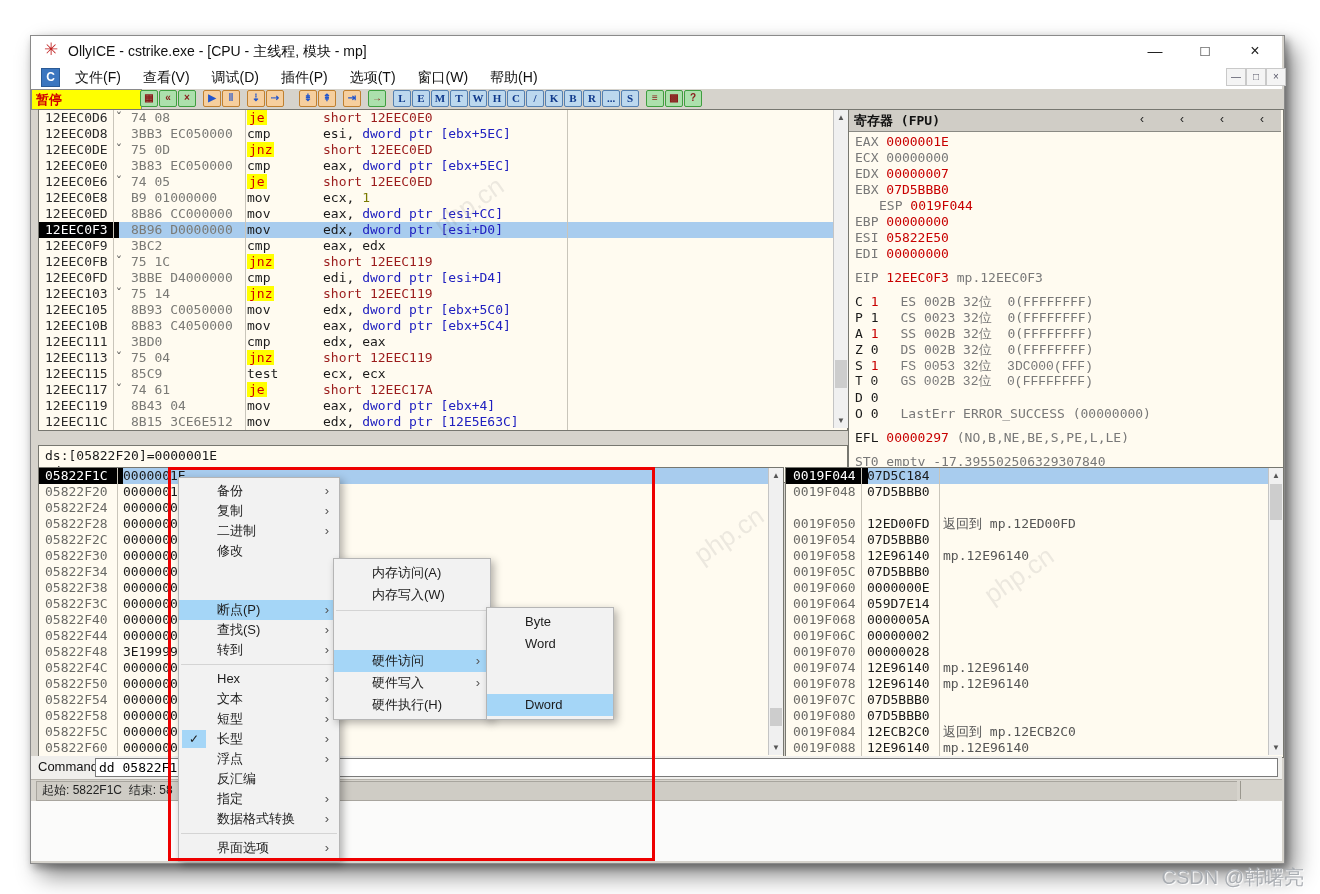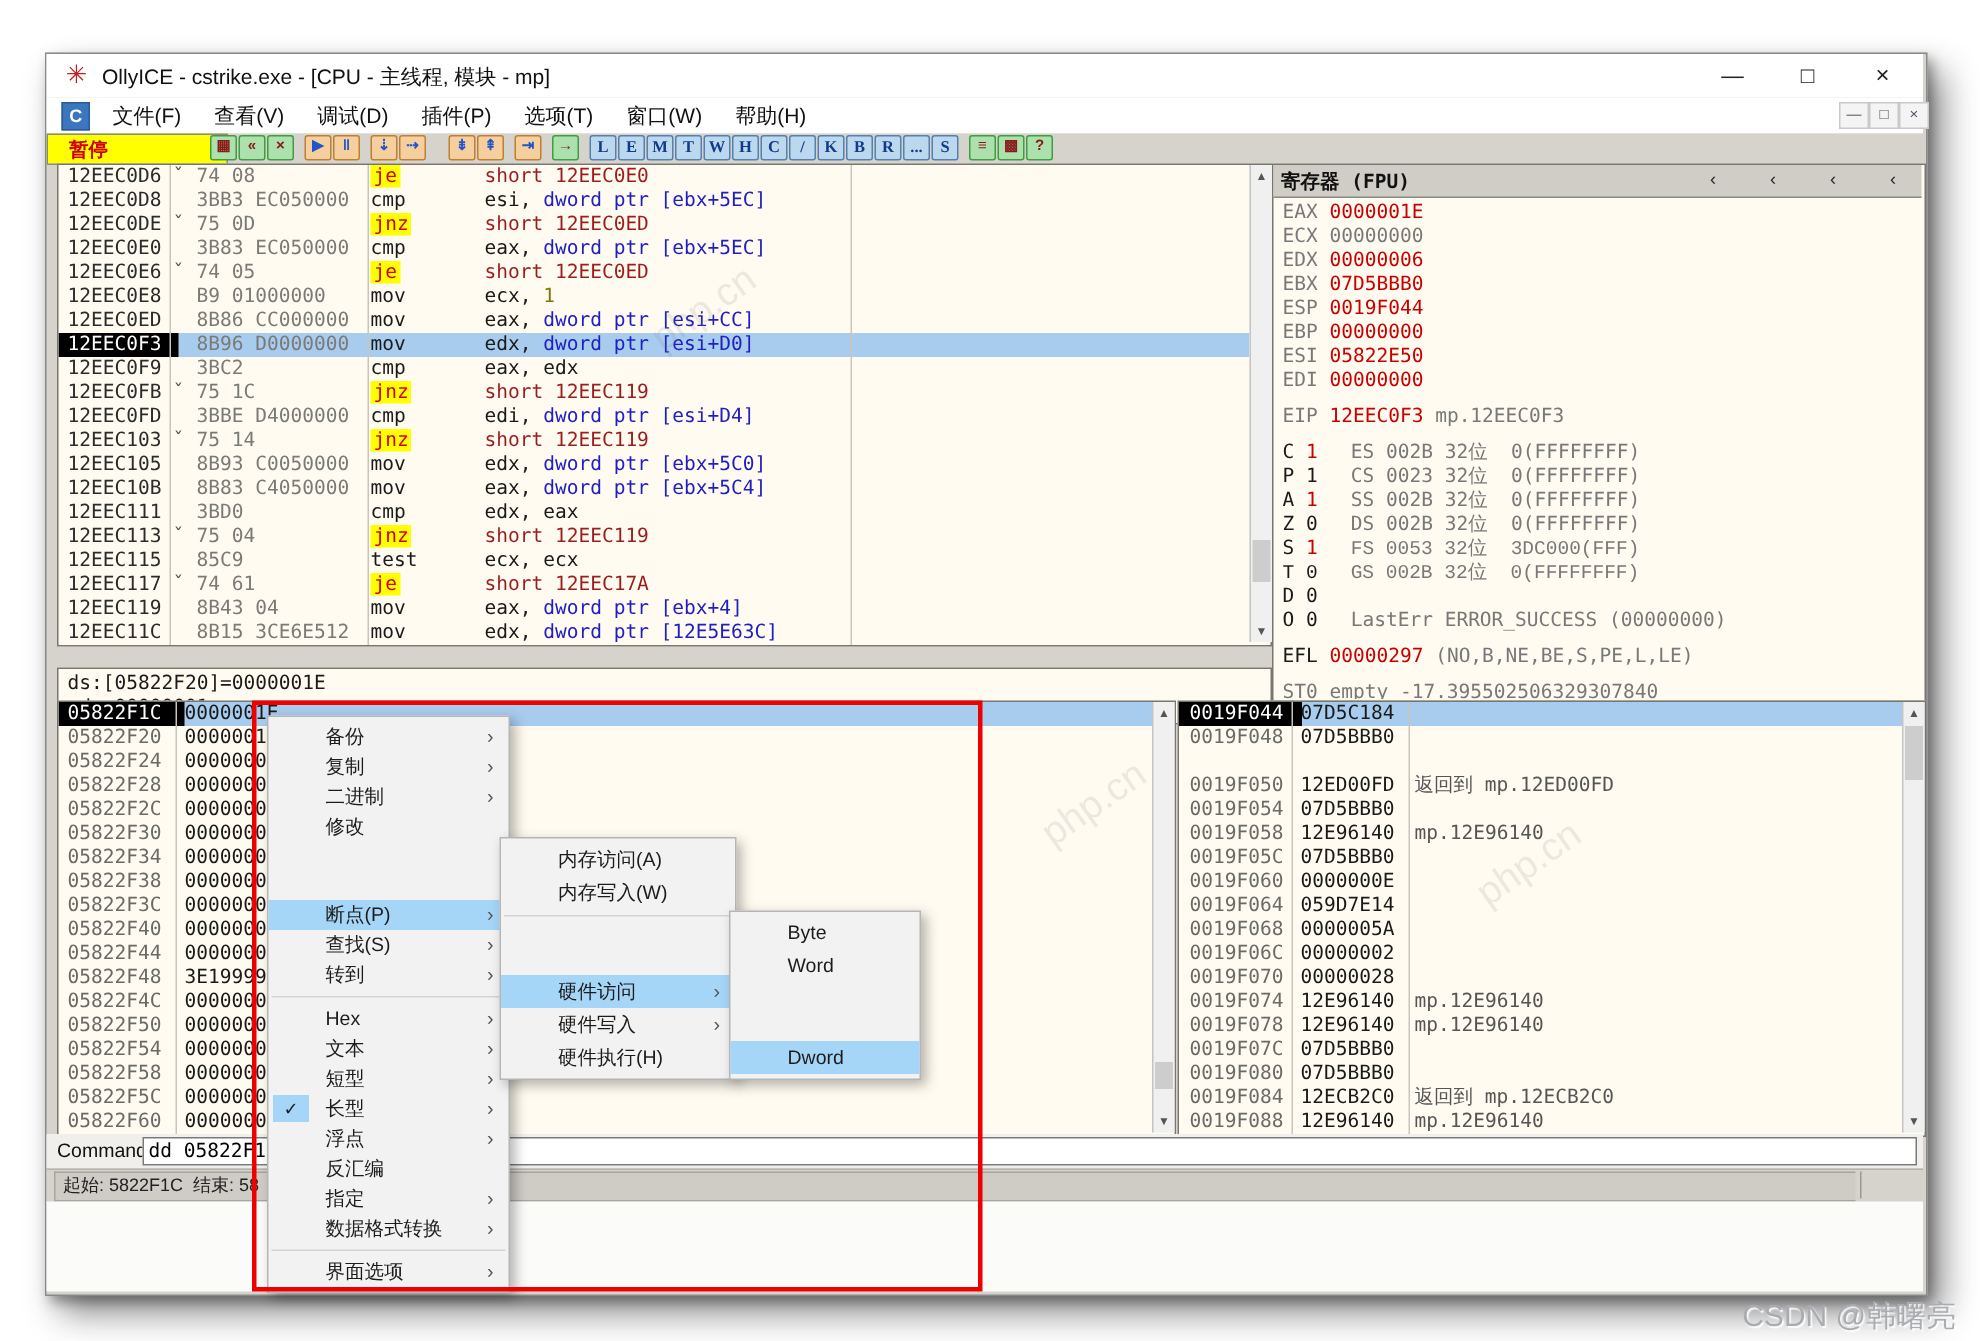--- a/index.html
+++ b/index.html
@@ -20,21 +20,21 @@
   #c-icon{left:41px;top:68px;width:17px;height:17px;background:#3b76bf;color:#fff;font-size:12px;font-weight:bold;
           text-align:center;line-height:17px;border:1px solid #2a5a95;}
   #menubar-items{left:64px;top:65px;height:24px;display:flex;}
   .menu-item{padding:0 11px;font-size:14px;line-height:24px;color:#111;}
   .mdi-btn{top:68px;width:18px;height:16px;background:#f4f4f4;border:1px solid #c9c9c9;color:#556;
            font-size:10px;line-height:15px;text-align:center;}
   #mdi-min{left:1226px;} #mdi-restore{left:1246px;} #mdi-close{left:1266px;}
   
   #toolbar{left:31px;top:89px;width:1251px;height:20px;background:#d6d3cc;border-bottom:1px solid #a9a69e;}
   #pause-box{left:31px;top:89px;width:105px;height:19px;background:#ffff00;border:1px solid #8a8a8a;
-             color:#d00000;font-weight:bold;font-size:13px;line-height:19px;padding-left:14px;}
+             color:#d00000;font-weight:bold;font-size:13px;line-height:19px;padding-left:4px;}
   #toolbar-icons{left:140px;top:90px;height:17px;display:flex;align-items:center;}
   .tbtn{width:16px;height:15px;margin-right:1px;text-align:center;font-size:10px;line-height:14px;font-weight:bold;
         border:1px solid;border-radius:2px;}
   .tbtn.green{background:#ace0ac;border-color:#3f9e3f;color:#8a1a1a;}
   .tbtn.peach{background:#f6cf9e;border-color:#c08030;color:#2255cc;}
   .tbtn.blue {background:#bcd8ee;border-color:#5580b0;color:#103a8c;font-family:"Liberation Serif",serif;font-size:11px;}
   .tb-gap{width:6px;} .tb-gap2{width:14px;}
   
   .pane{background:#fffbf0;border:1px solid #777770;}
   #disasm{left:38px;top:109px;width:808px;height:320px;}
@@ -319,23 +319,23 @@
 <div class="abs pane" id="registers">
   <div class="abs" id="reg-header"></div>
   <div class="abs mono" id="reg-title">寄存器 (FPU)</div>
   <div class="abs chev" style="left:280px;">‹</div>
   <div class="abs chev" style="left:320px;">‹</div>
   <div class="abs chev" style="left:360px;">‹</div>
   <div class="abs chev" style="left:400px;">‹</div>
   <div class="abs mono" id="reg-body">
       <div class="rline" style="top: 2px;"><span class="c-g">EAX </span><span class="c-r">0000001E</span></div>
       <div class="rline" style="top: 18px;"><span class="c-g">ECX </span><span class="c-g">00000000</span></div>
-      <div class="rline" style="top: 34px;"><span class="c-g">EDX </span><span class="c-r">00000006</span></div>
+      <div class="rline" style="top: 34px;"><span class="c-g">EDX </span><span class="c-r">00000007</span></div>
       <div class="rline" style="top: 50px;"><span class="c-g">EBX </span><span class="c-r">07D5BBB0</span></div>
-      <div class="rline" style="top: 66px;"><span class="c-g">ESP </span><span class="c-r">0019F044</span></div>
+      <div class="rline" style="top: 66px; margin-left: 24px;"><span class="c-g">ESP </span><span class="c-r">0019F044</span></div>
       <div class="rline" style="top: 82px;"><span class="c-g">EBP </span><span class="c-r">00000000</span></div>
       <div class="rline" style="top: 98px;"><span class="c-g">ESI </span><span class="c-r">05822E50</span></div>
       <div class="rline" style="top: 114px;"><span class="c-g">EDI </span><span class="c-r">00000000</span></div>
       <div class="rline" style="top: 138px;"><span class="c-g">EIP </span><span class="c-r">12EEC0F3 </span><span class="c-g">mp.12EEC0F3</span></div>
       <div class="rline" style="top: 162px;"><span class="c-k">C </span><span class="c-r">1</span><span class="c-g" style="margin-left: 22px;">ES 002B 32位  0(FFFFFFFF)</span></div>
       <div class="rline" style="top: 178px;"><span class="c-k">P </span><span class="c-k">1</span><span class="c-g" style="margin-left: 22px;">CS 0023 32位  0(FFFFFFFF)</span></div>
       <div class="rline" style="top: 194px;"><span class="c-k">A </span><span class="c-r">1</span><span class="c-g" style="margin-left: 22px;">SS 002B 32位  0(FFFFFFFF)</span></div>
       <div class="rline" style="top: 210px;"><span class="c-k">Z </span><span class="c-k">0</span><span class="c-g" style="margin-left: 22px;">DS 002B 32位  0(FFFFFFFF)</span></div>
       <div class="rline" style="top: 226px;"><span class="c-k">S </span><span class="c-r">1</span><span class="c-g" style="margin-left: 22px; font-family: Liberation Mono, monospace;">FS 0053 32位  3DC000(FFF)</span></div>
       <div class="rline" style="top: 242px; font-family: Liberation Mono, monospace;"><span class="c-k">T </span><span class="c-k">0</span><span class="c-g" style="margin-left: 22px;">GS 002B 32位  0(FFFFFFFF)</span></div>

